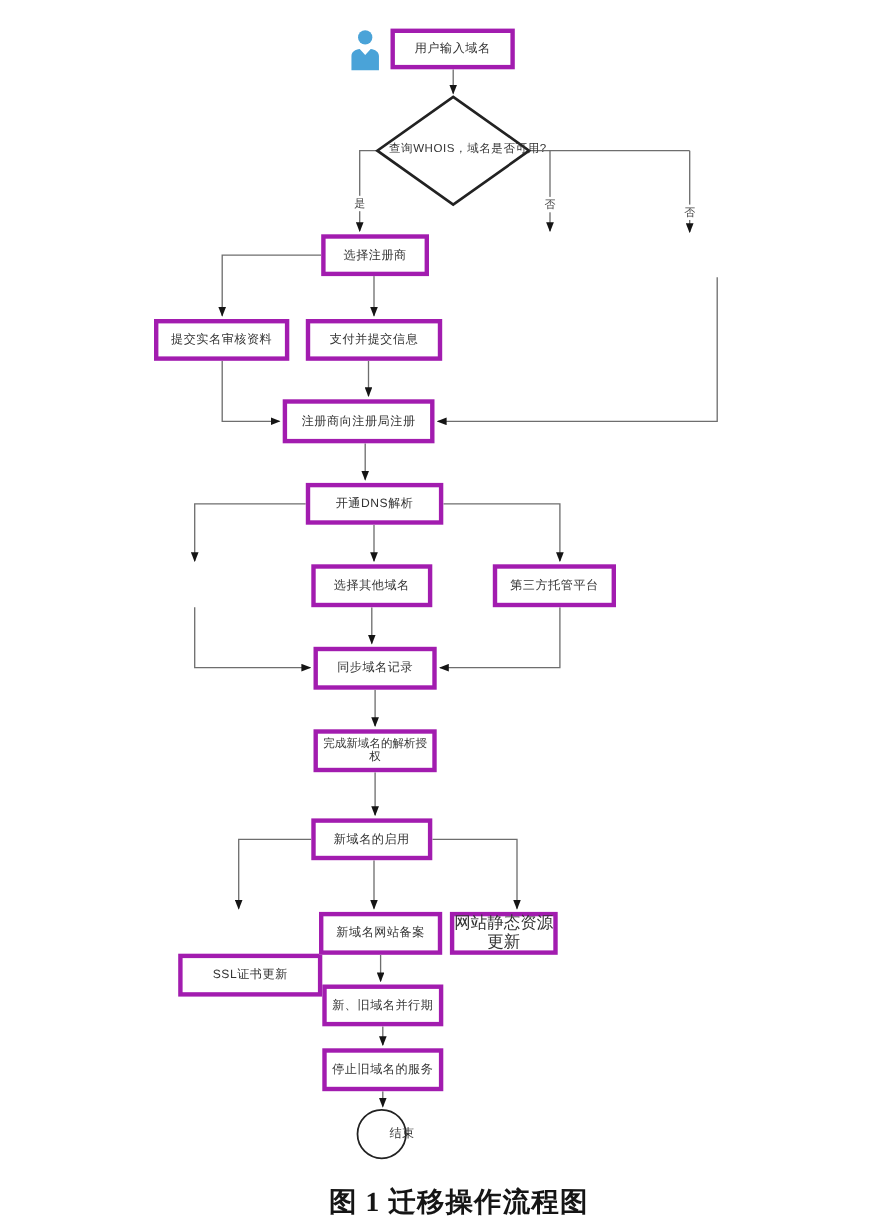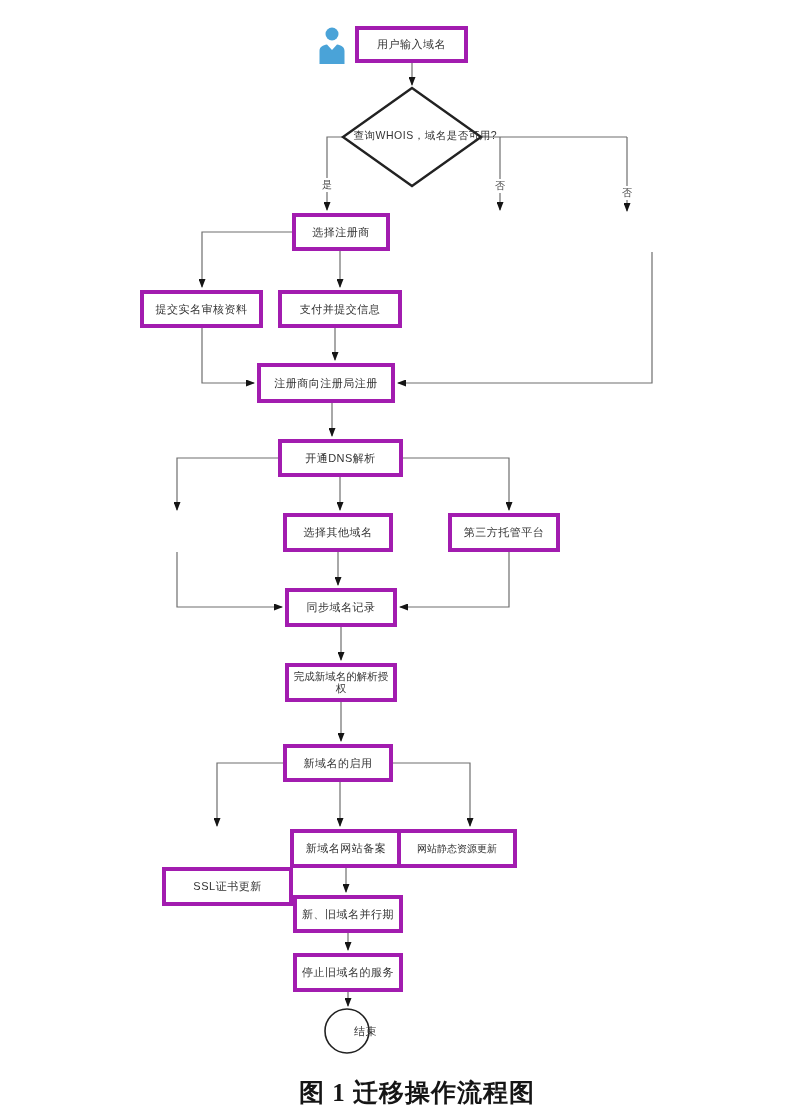--- a/index.html
+++ b/index.html
@@ -114,21 +114,21 @@
   <div class="node" style="left:448px;top:513px;width:112px;height:39px">第三方托管平台</div>
 
   <div class="node" style="left:285px;top:588px;width:112px;height:39px">同步域名记录</div>
 
   <div class="node" style="left:285px;top:663px;width:112px;height:39px;font-size:10.5px;letter-spacing:0">完成新域名的解析授权</div>
 
   <div class="node" style="left:283px;top:744px;width:110px;height:38px">新域名的启用</div>
 
   <div class="node" style="left:162px;top:867px;width:131px;height:39px">SSL证书更新</div>
   <div class="node" style="left:290px;top:829px;width:112px;height:39px">新域名网站备案</div>
-  <div class="node" style="left:397px;top:829px;width:120px;height:39px;font-size:10px;letter-spacing:0">网站静态资源更新</div>
+  <div class="node" style="left:409px;top:829px;width:98px;height:39px;font-size:15px;letter-spacing:0">网站静态资源更新</div>
 
   <div class="node" style="left:293px;top:895px;width:110px;height:38px">新、旧域名并行期</div>
   <div class="node" style="left:293px;top:953px;width:110px;height:39px">停止旧域名的服务</div>
 
   <div class="free-label" style="left:317px;top:1025px;width:60px;font-size:11px">结束</div>
 
   <div class="caption">图 1 迁移操作流程图</div>
 
 </div>
 

